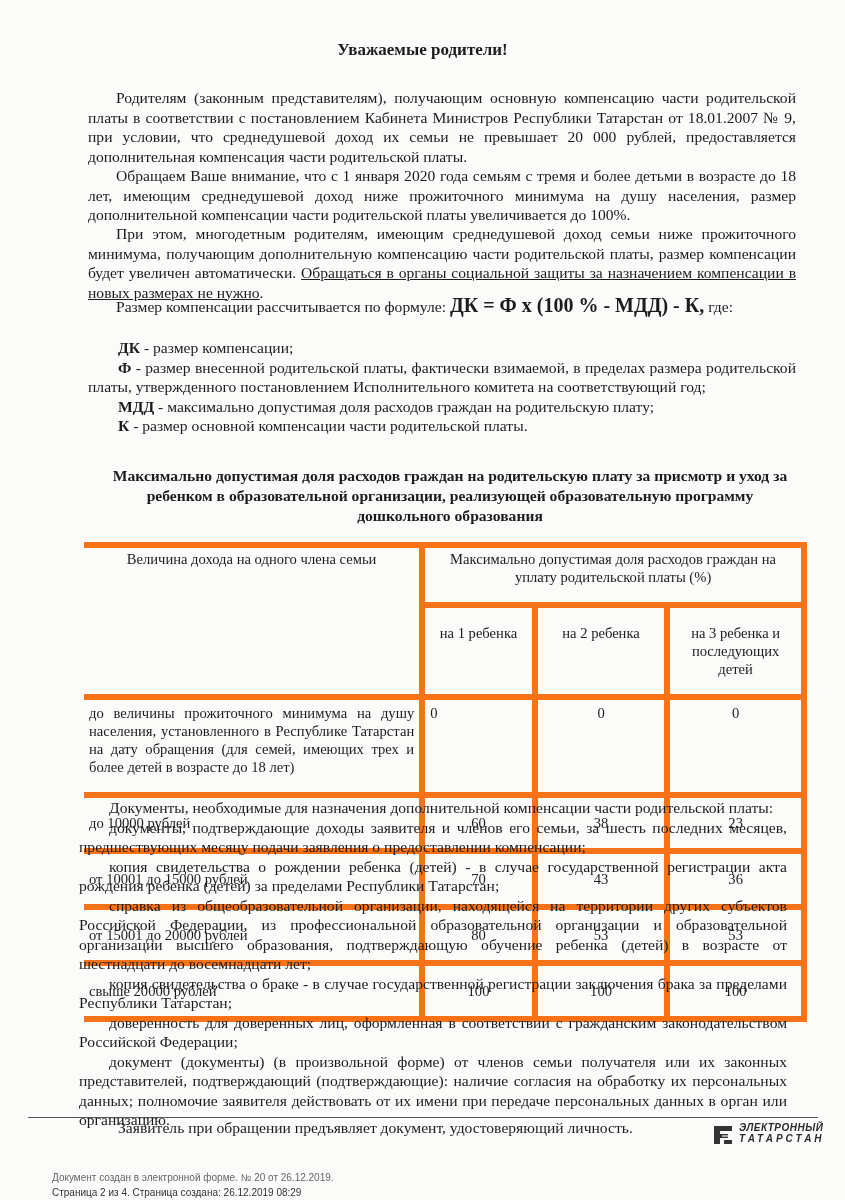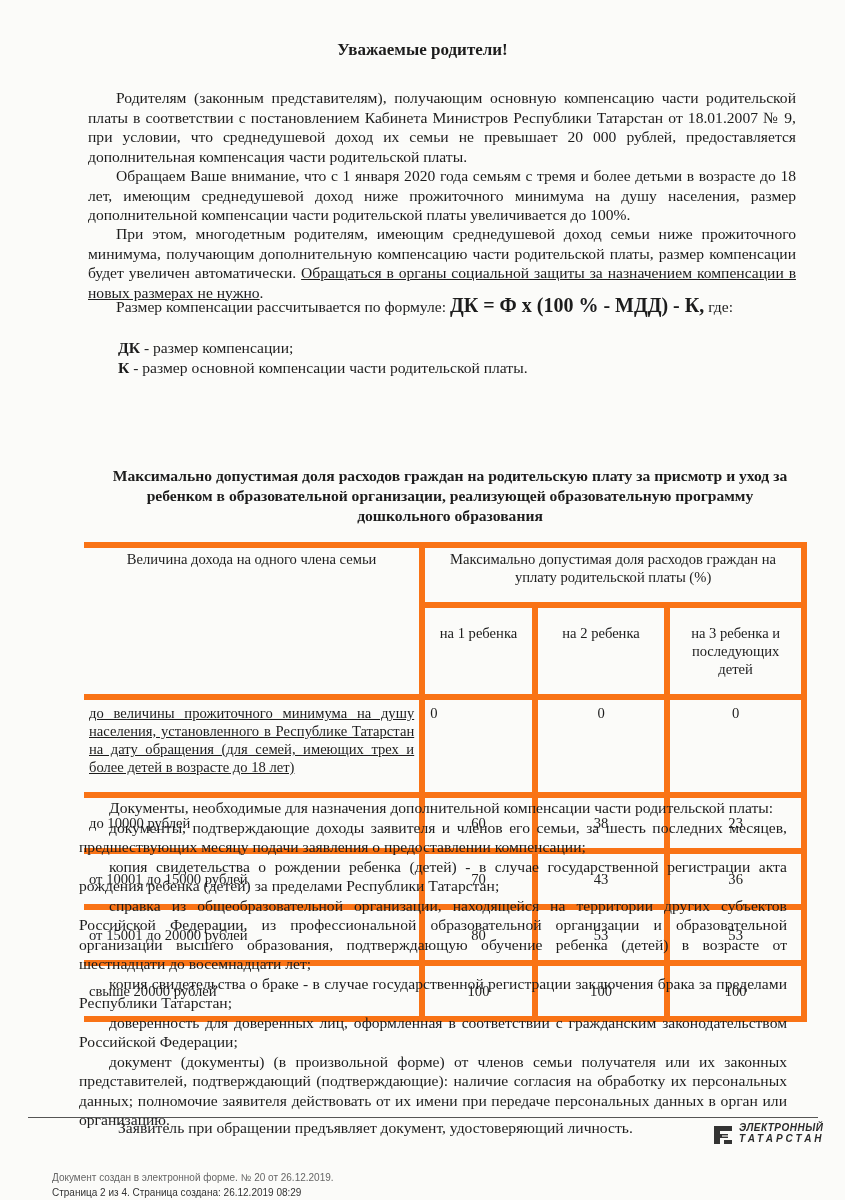--- a/index.html
+++ b/index.html
@@ -25,21 +25,21 @@
     position: absolute; top: 466px; left: 100px; width: 700px; text-align: center;
     font-weight: bold; font-size: 15.6px; line-height: 20px;
   }
   table.mdd {
     position: absolute; top: 542px; left: 84px; width: 723px; border-collapse: collapse;
     font-size: 14.6px; line-height: 18px;
   }
   table.mdd td { border: 6px solid #f97316; padding: 16px 5px; vertical-align: top; }
   table.mdd td.first { border-left: none; }
   .c { text-align: center; }
-  .j { text-align: justify; text-decoration: underline; }
+  .j { text-align: justify; }
   .docs {
     position: absolute; top: 798px; left: 79px; width: 708px; font-size: 15.6px; line-height: 19.5px; text-align: justify;
   }
   .docs div { text-indent: 30px; }
   .rule { position: absolute; top: 1117px; left: 28px; width: 790px; height: 0; border-top: 1px solid #555; }
   .last-line {
     position: absolute; top: 1119px; left: 118px; font-size: 15.6px; white-space: nowrap;
   }
   .footer {
     position: absolute; top: 1124px; left: 52px; font-family: "Liberation Sans", "DejaVu Sans", sans-serif;
@@ -69,20 +69,22 @@
     <span>При этом, многодетным родителям, имеющим среднедушевой доход семьи ниже прожиточного минимума, получающим дополнительную компенсацию части родительской платы, размер компенсации будет увеличен автоматически.</span>
     <span class="u">Обращаться в органы социальной защиты за назначением компенсации в новых размерах не нужно</span><span>.</span>
   </div>
 
   <div class="para" style="top:296px;">
     <span>Размер компенсации рассчитывается по формуле: </span><span class="formula-big">ДК = Ф х (100 % - МДД)  - К,</span><span> где:</span>
   </div>
 
   <div class="defs" style="top:338px;">
     <div><b>ДК</b><span> - размер компенсации;</span></div>
+    <div><b>Ф</b><span> - размер внесенной родительской платы, фактически взимаемой, в пределах размера родительской платы, утвержденного постановлением Исполнительного комитета на соответствующий год;</span></div>
+    <div><b>МДД</b><span> - максимально допустимая доля расходов граждан на родительскую плату;</span></div>
     <div><b>К</b><span> - размер основной компенсации части родительской платы.</span></div>
   </div>
 
   <div class="table-title">Максимально допустимая доля расходов граждан на родительскую плату за присмотр и уход за ребенком в образовательной организации, реализующей образовательную программу дошкольного образования</div>
 
   <table class="mdd">
     <colgroup>
         <col style="width:340px">
         <col style="width:113px">
         <col style="width:133px">

